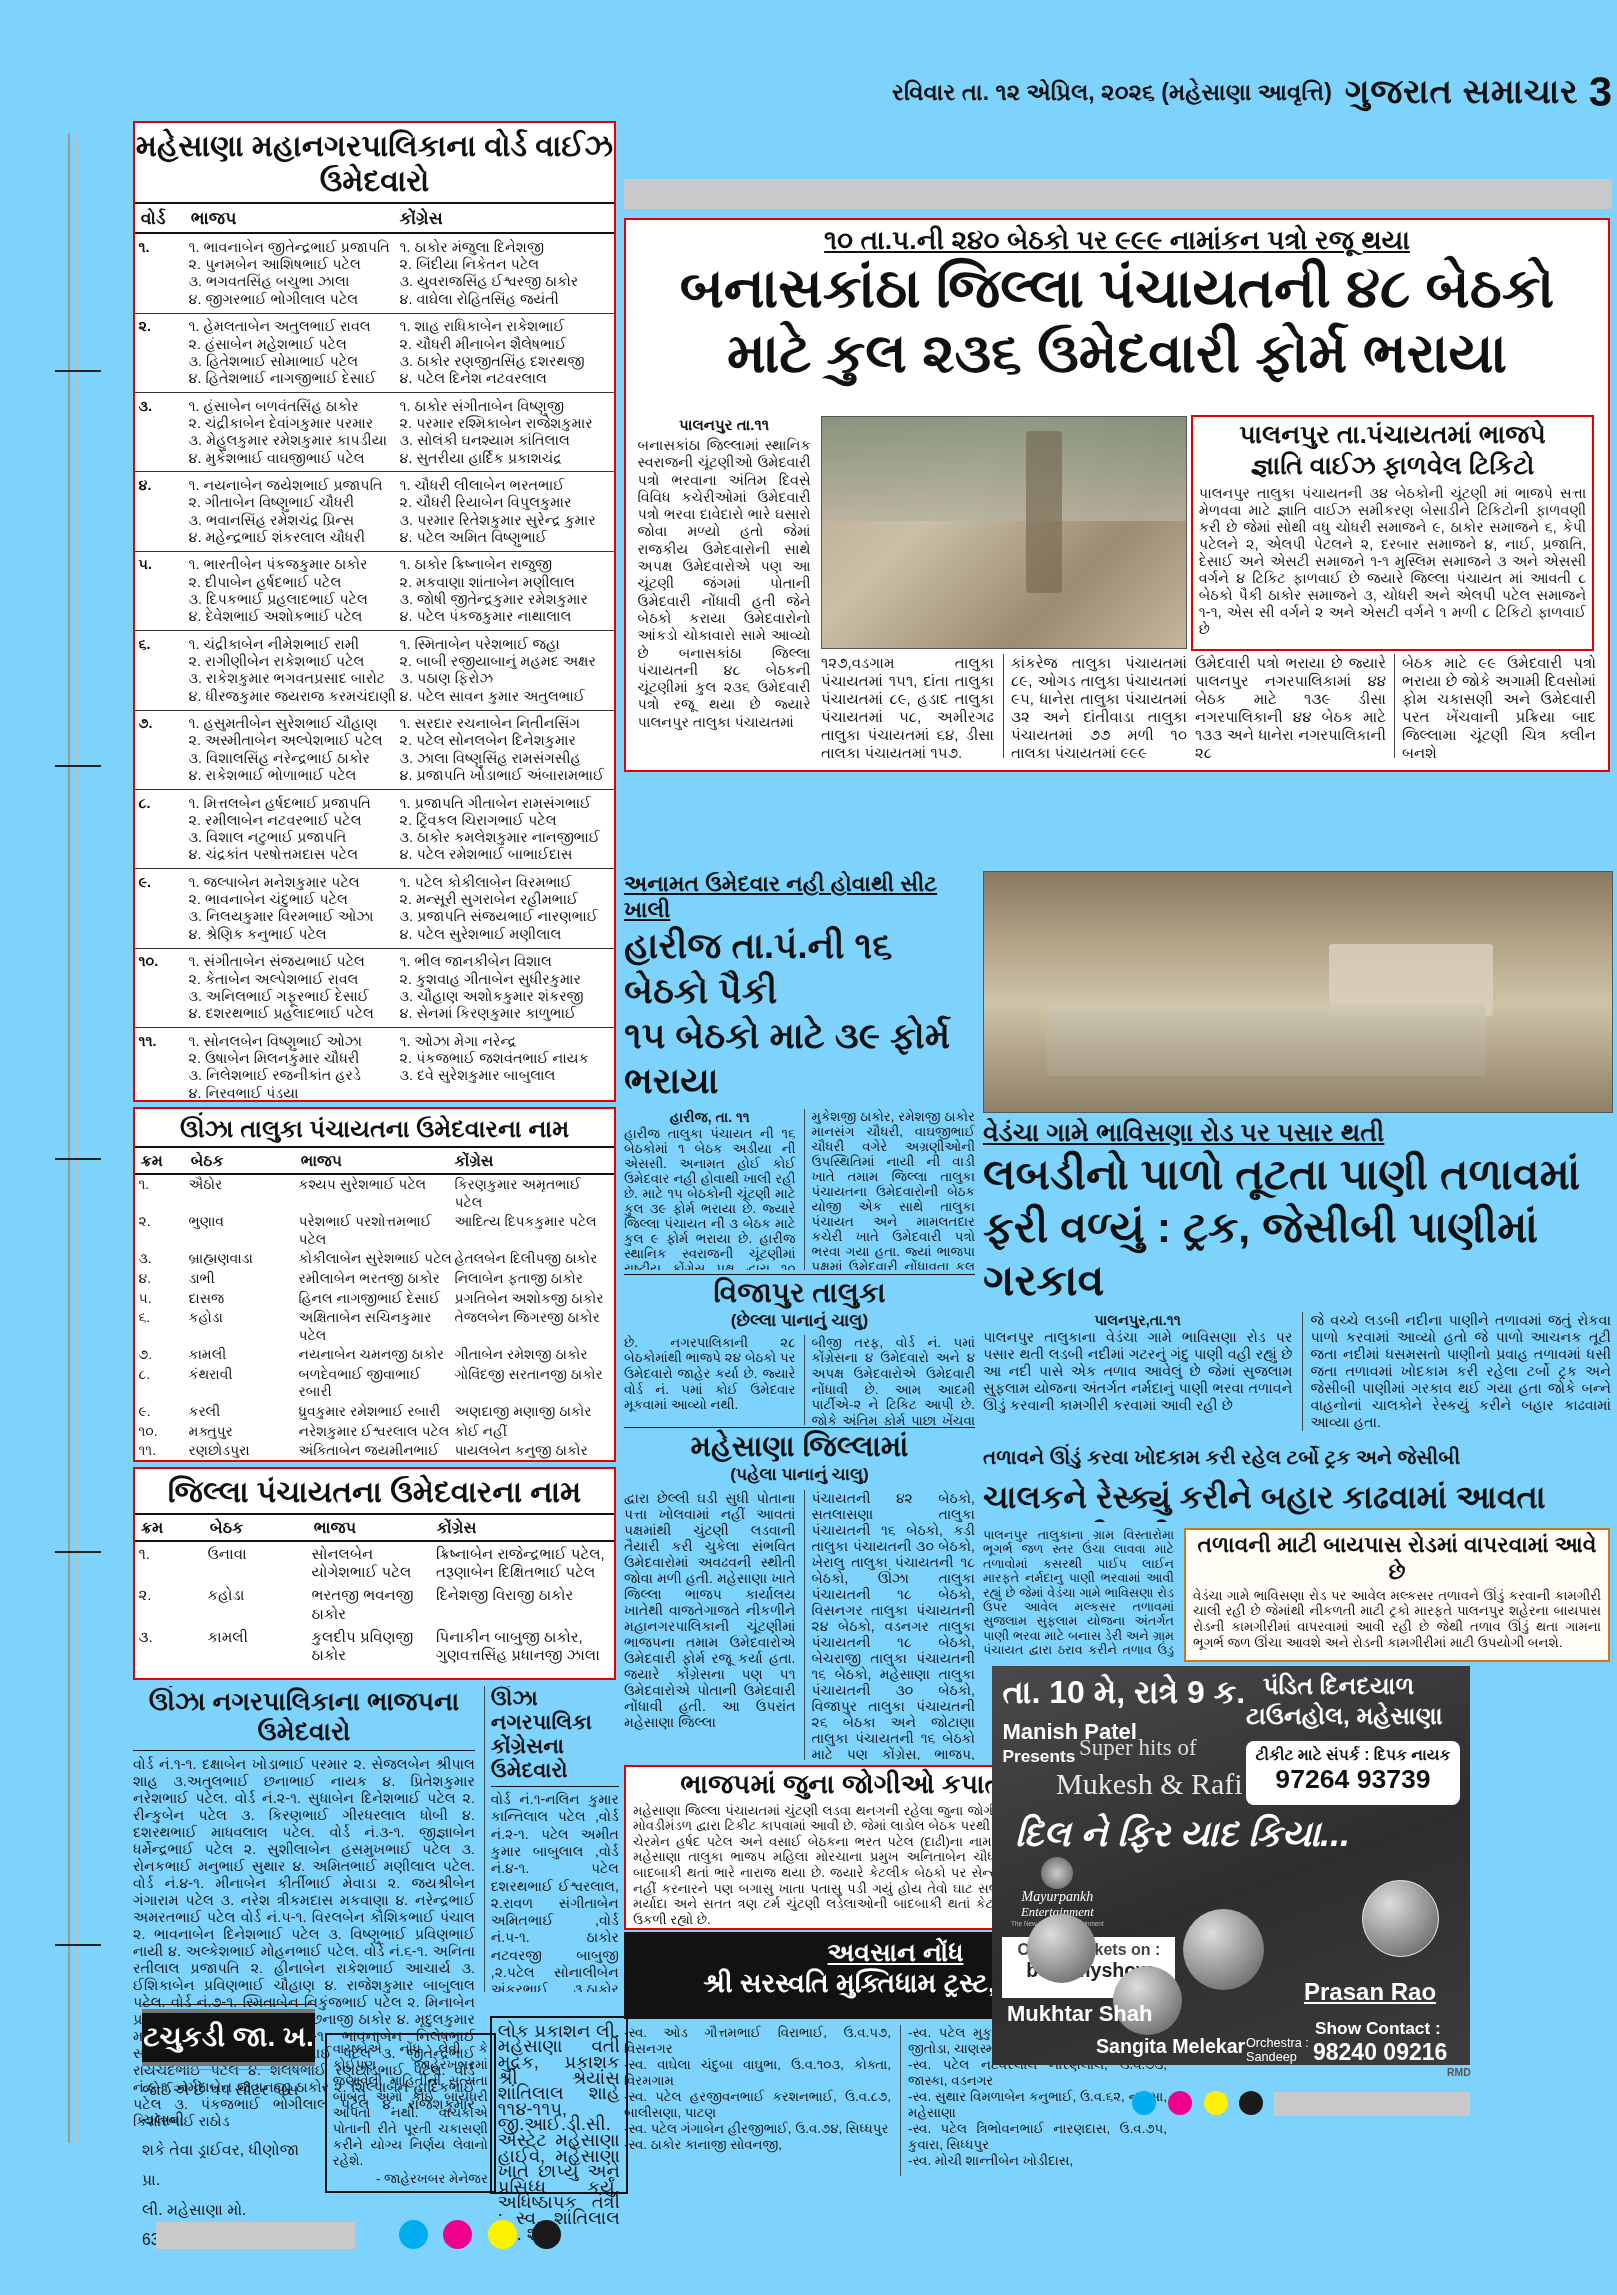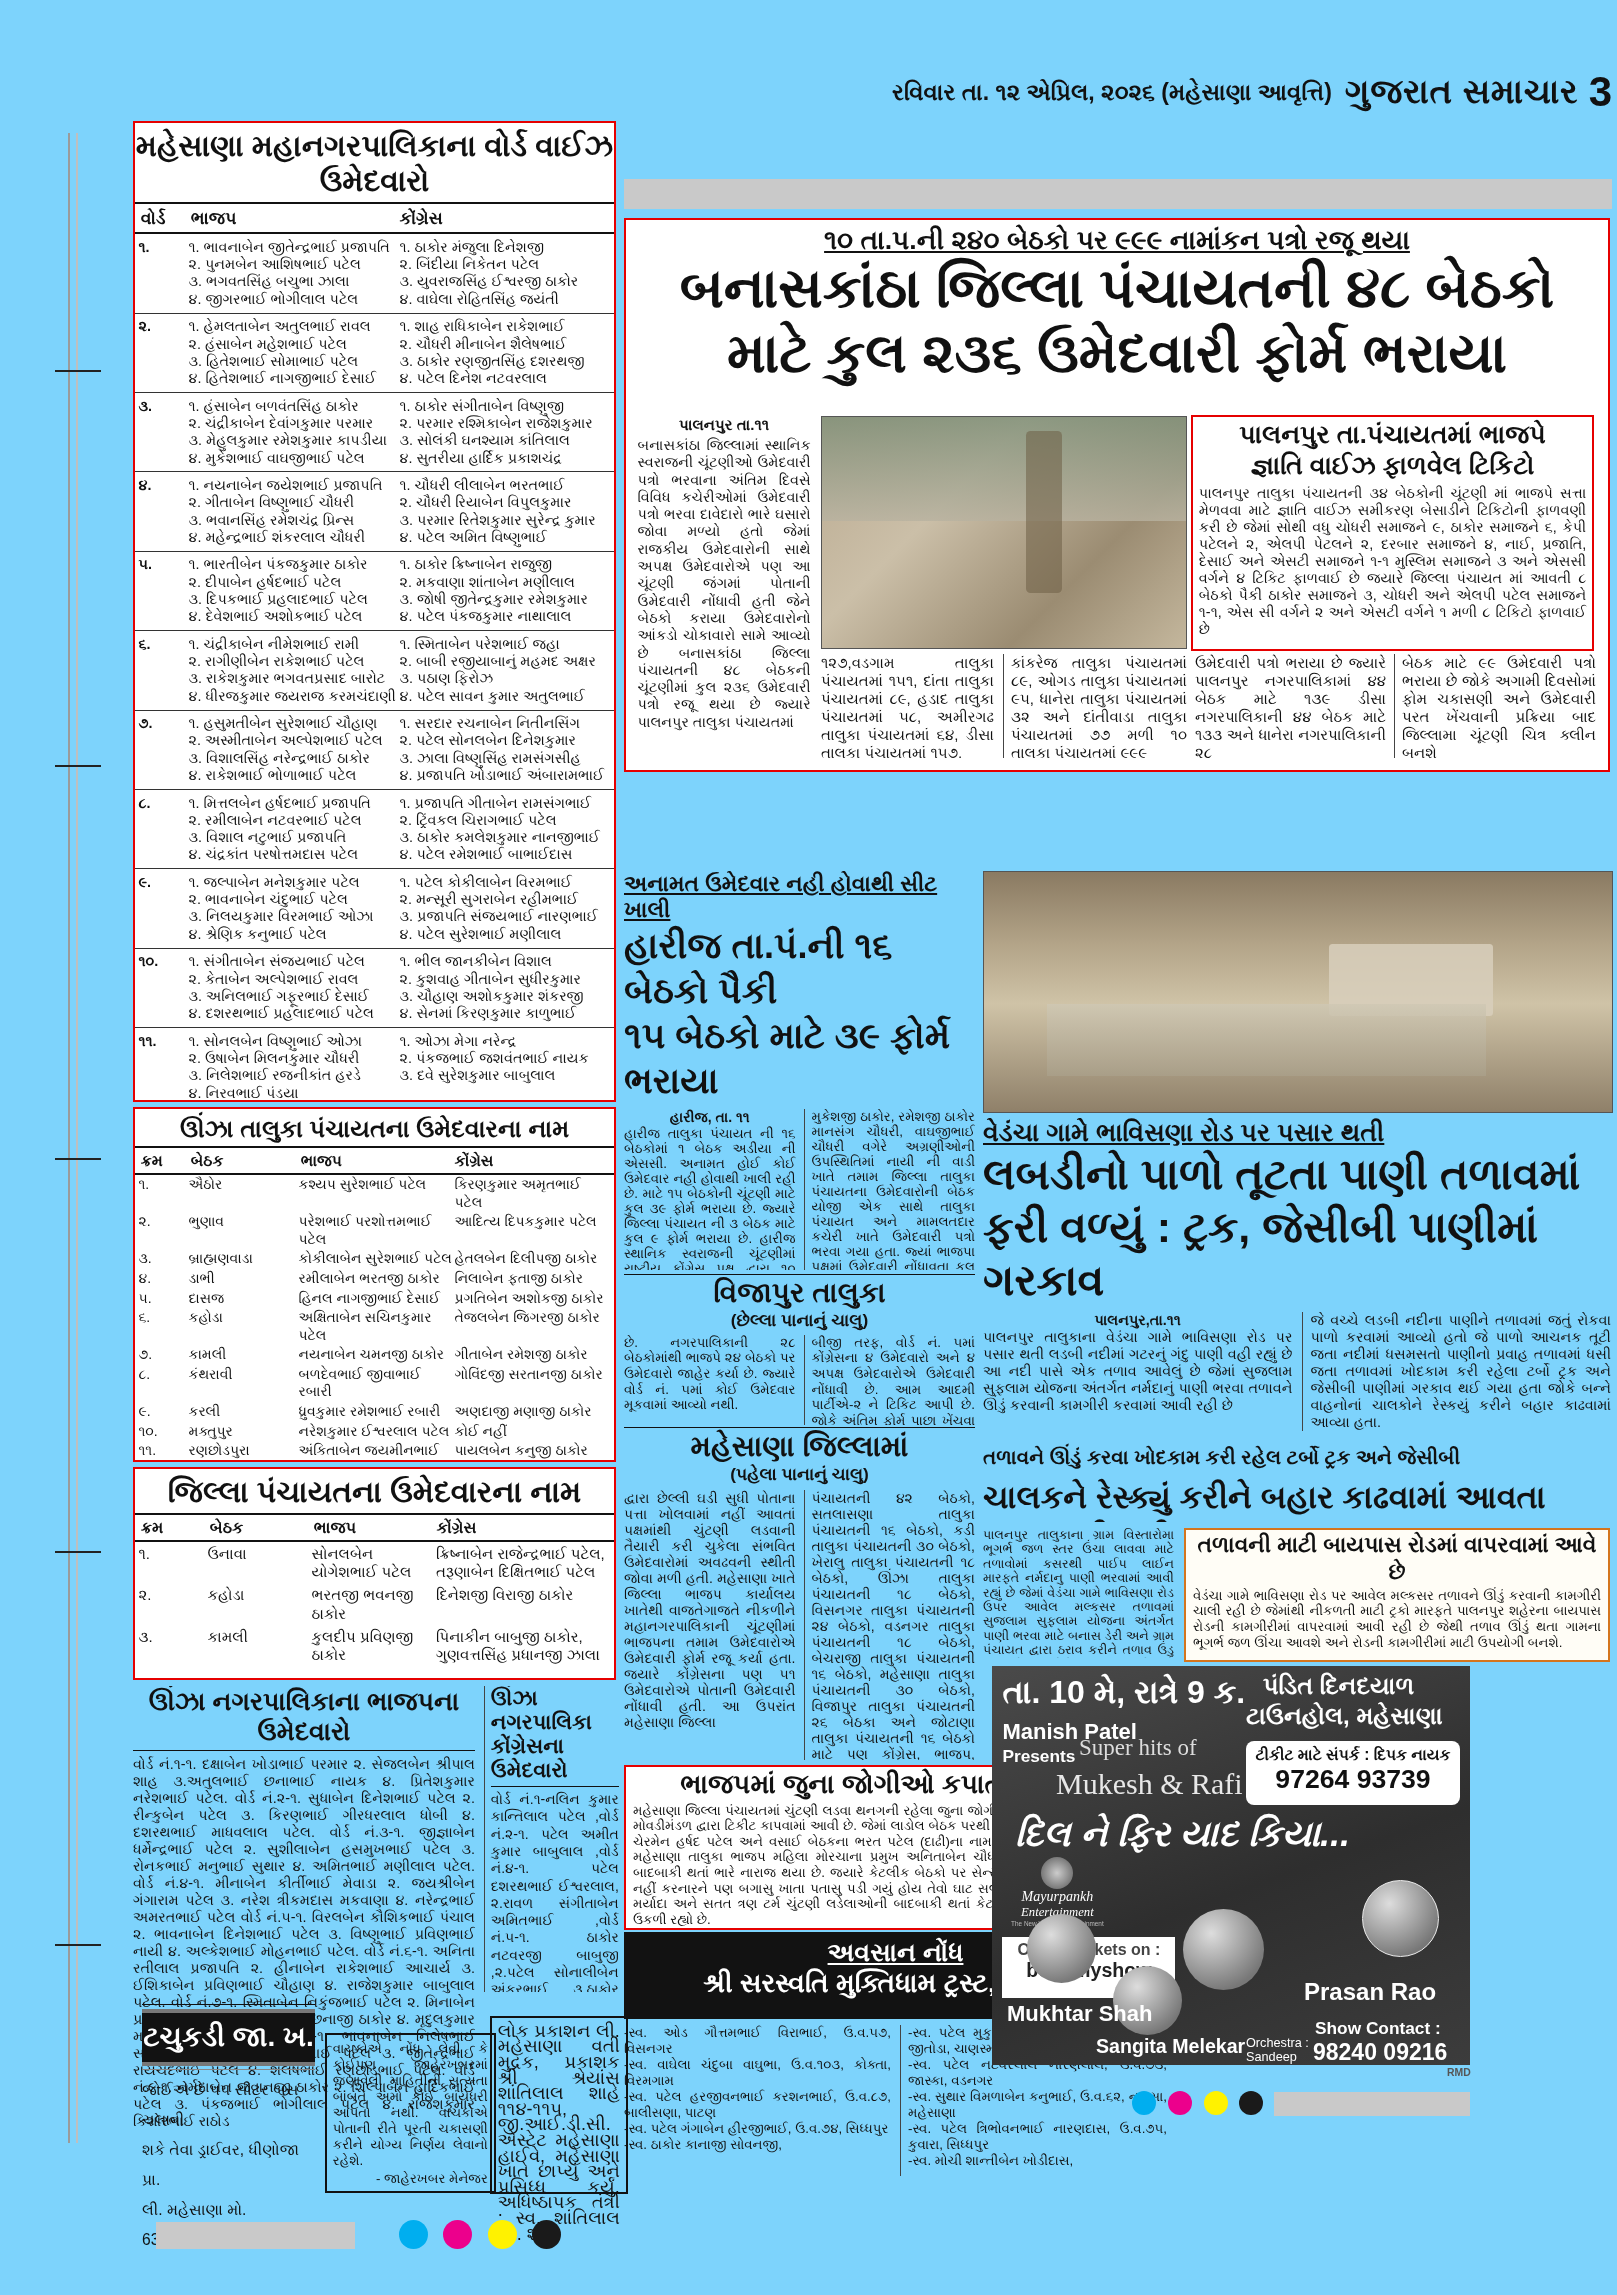--- a/index.html
+++ b/index.html
@@ -487,21 +487,21 @@
       <div style="font-size:19.6px;font-weight:900;color:#222;">bookmyshow</div>
     </div>
 
     <div class="abs facerect" style="left:17.3px;top:226px;width:98px;height:40px;opacity:.0;"></div>
     <div class="abs facecirc" style="left:35px;top:248px;width:69px;height:69px;"></div>
     <div class="abs facecirc" style="left:191px;top:243px;width:81px;height:81px;"></div>
     <div class="abs facecirc" style="left:370px;top:214px;width:75px;height:75px;border:1.7px solid #eee;"></div>
     <div class="abs facecirc" style="left:121px;top:300px;width:69px;height:69px;"></div>
     <div class="abs adtxt b" style="left:15px;top:335px;font-size:22px;">Mukhtar Shah</div>
     <div class="abs adtxt b" style="left:104px;top:369px;font-size:19.6px;">Sangita Melekar</div>
-    <div class="abs adtxt b" style="left:312px;top:312px;font-size:24px;">Prasan Rao</div>
+    <div class="abs adtxt b" style="left:312px;top:312px;font-size:24px;text-decoration:underline;">Prasan Rao</div>
     <div class="abs adtxt" style="left:254px;top:370px;font-size:12.7px;">Orchestra :</div>
     <div class="abs adtxt" style="left:254px;top:384px;font-size:12.7px;">Sandeep</div>
     <div class="abs adtxt b" style="left:323px;top:352px;font-size:17.3px;">Show Contact :</div>
     <div class="abs adtxt b" style="left:321px;top:373px;font-size:23px;">98240 09216</div>
   </div>
   <div class="abs" style="left:1447px;top:2067px;font-size:10.4px;font-weight:bold;color:#555;">RMD</div>
 
   <div class="abs graybar" style="left:156px;top:2222px;width:199px;height:26.6px;"></div>
   <div class="abs" style="left:399px;top:2220px;">
     <span class="dot" style="background:#00aeef;"></span>

